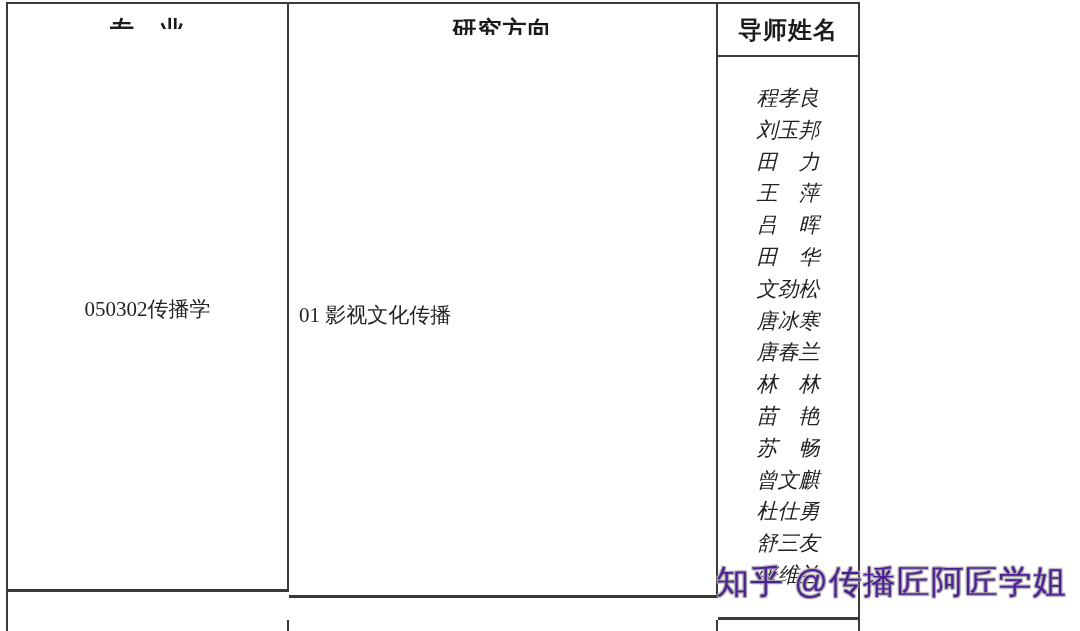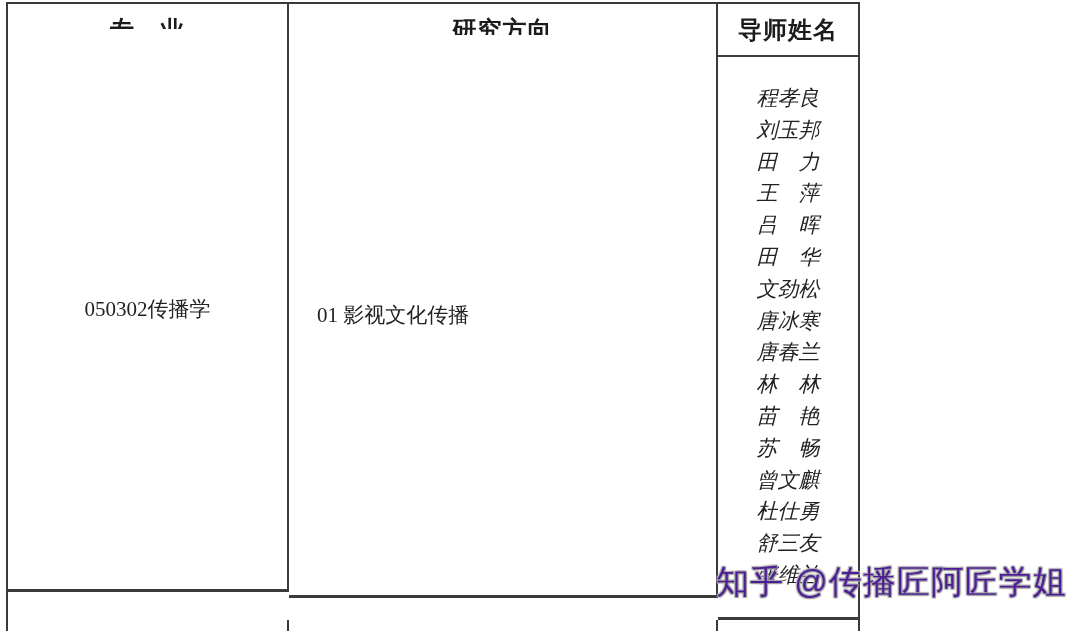--- a/index.html
+++ b/index.html
@@ -42,21 +42,21 @@
   .major-cell {
     display:flex; flex-direction:row;
     align-items:center; justify-content:center;
     font-size:21px;
     line-height:30px;
     transform:translateY(-28px);
   }
   .directions-cell {
     display:flex; flex-direction:column;
     justify-content:center;
-    padding-left:28px;
+    padding-left:10px;
     font-size:21px;
     transform:translateY(-22px);
   }
   .directions-cell div { line-height:32px; }
   .advisors-cell {
     display:flex; flex-direction:column;
     align-items:center;
     padding-top:26px;
     font-size:21px;
     font-style:italic;

